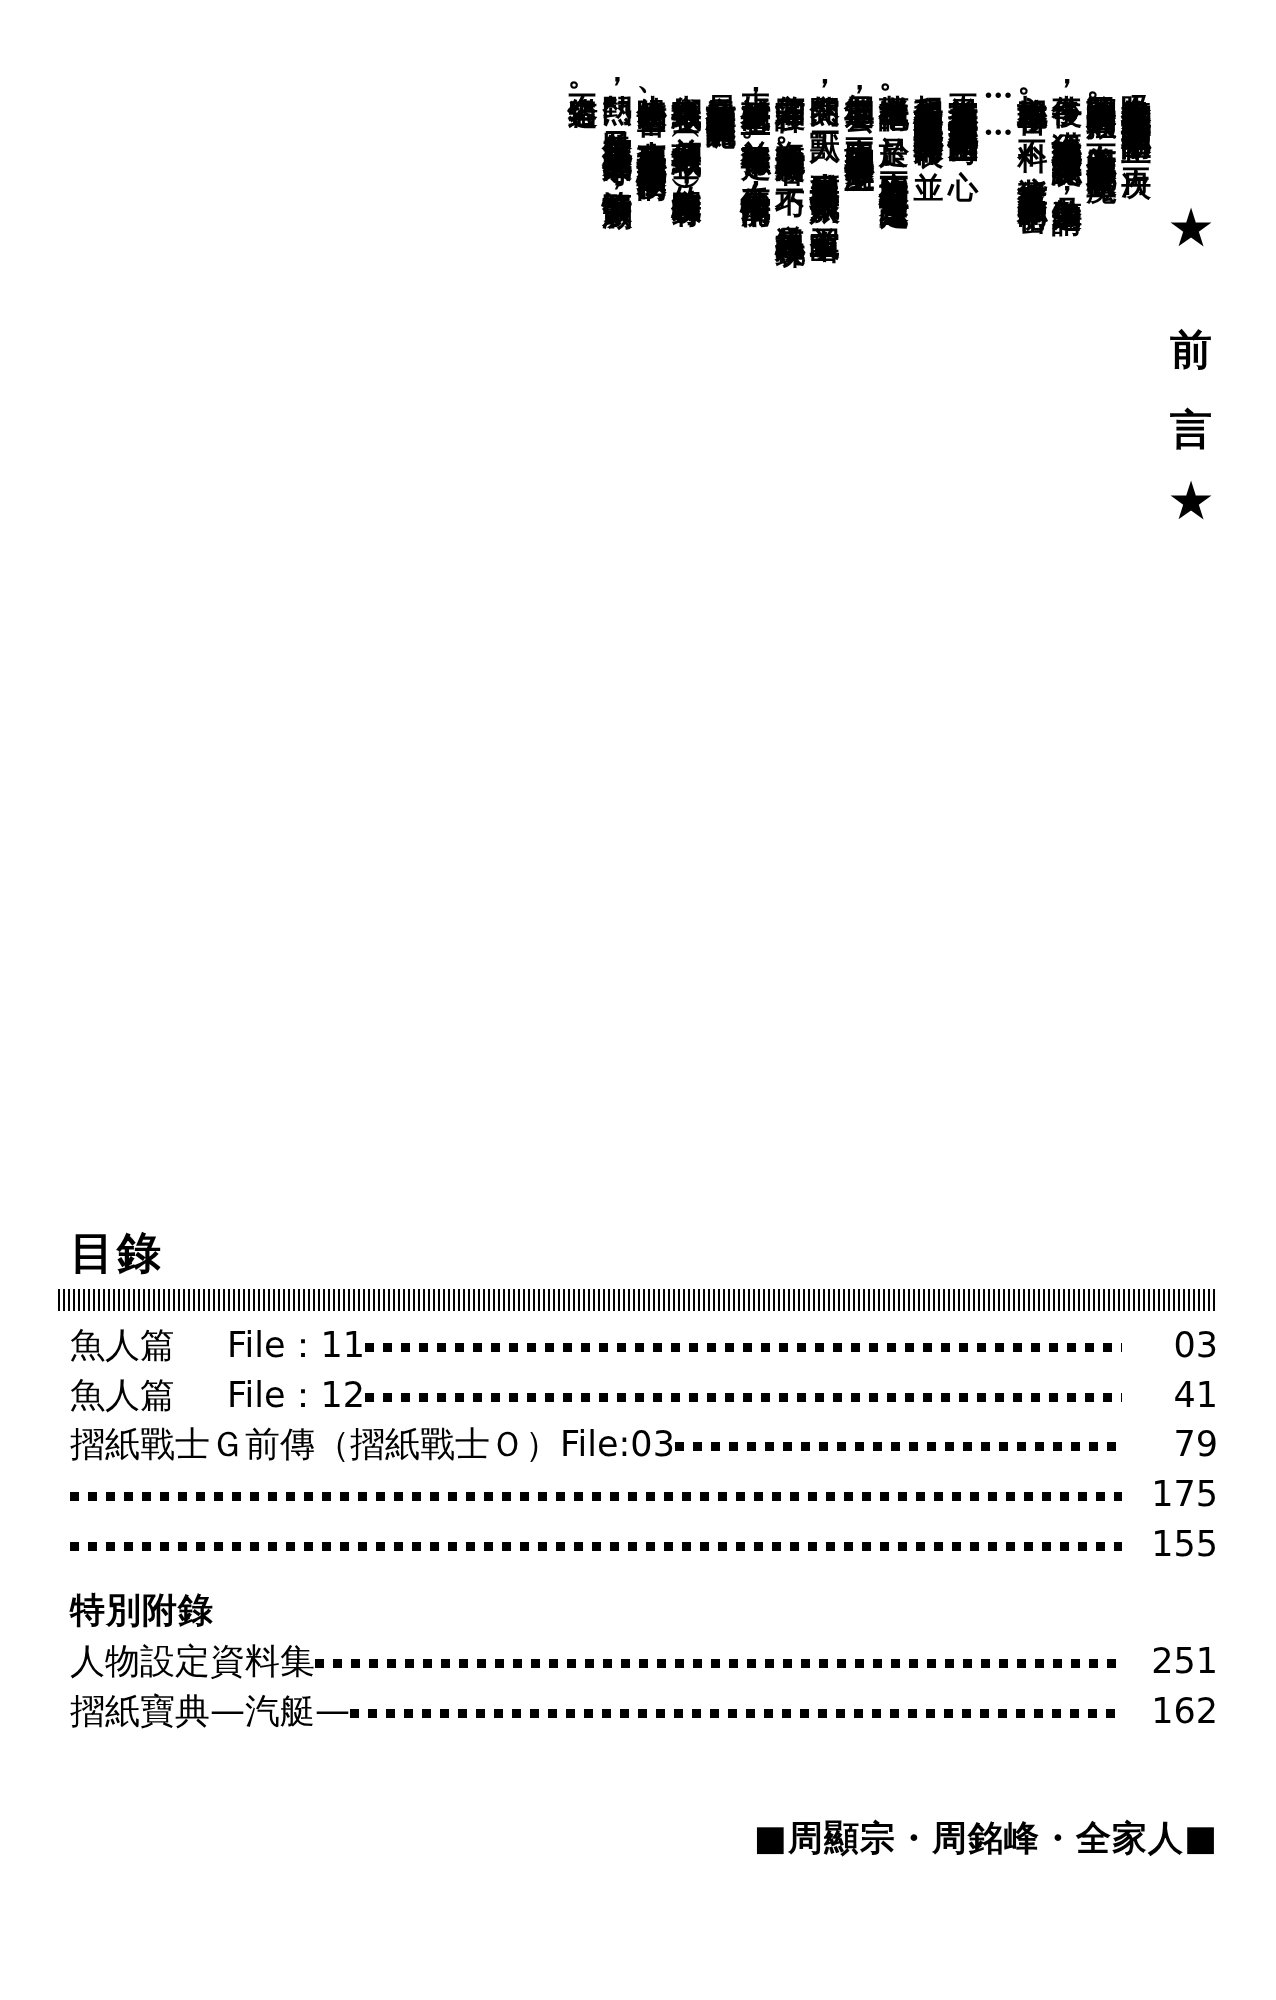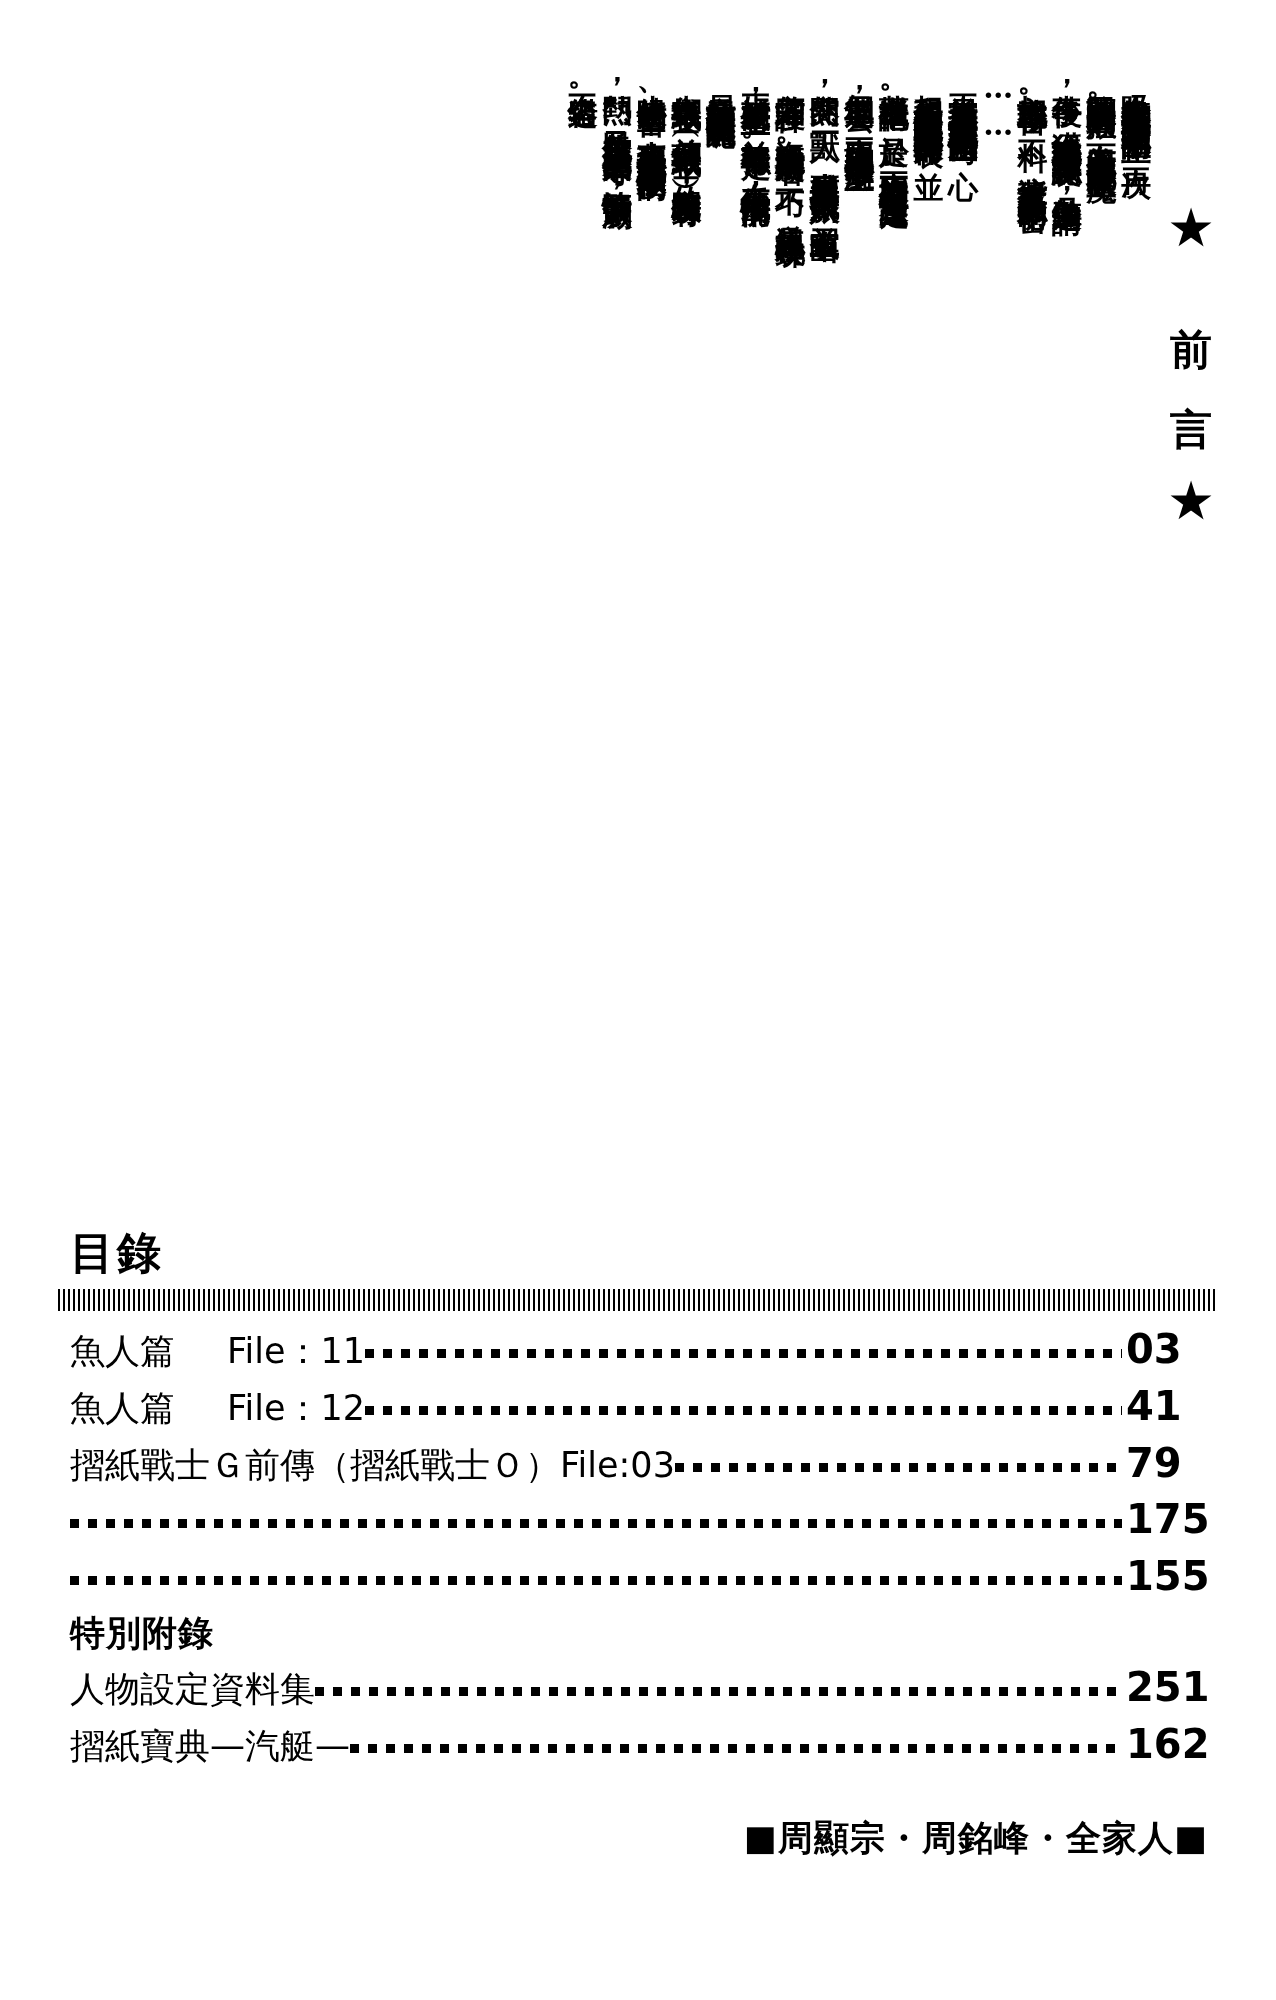--- a/index.html
+++ b/index.html
@@ -110,37 +110,37 @@
     height: 9px;
     background-image: repeating-linear-gradient(
       to right,
       #000 0px, #000 9px,
       transparent 9px, transparent 18px
     );
   }
   .toc-page {
     flex: 0 0 auto;
     min-width: 92px;
-    text-align: left;
-    font-size: 40px;
-    font-weight: 700;
+    text-align: right;
+    font-size: 35px;
+    font-weight: 400;
   }
   .toc-section {
     font-family: "DejaVu Serif", "Liberation Serif", serif;
     font-size: 35px;
     font-weight: 800;
     letter-spacing: 1px;
     padding-left: 12px;
     line-height: 1.5;
-    margin-top: 2px;
+    margin-top: 15px;
   }
   #credits {
     position: absolute;
     left: 58px;
-    right: 58px;
+    right: 48px;
     top: 1815px;
     text-align: right;
     font-family: "DejaVu Serif", "Liberation Serif", serif;
     font-size: 35px;
     font-weight: 700;
     letter-spacing: 1px;
     padding-right: 10px;
   }
 </style>
 </head>

